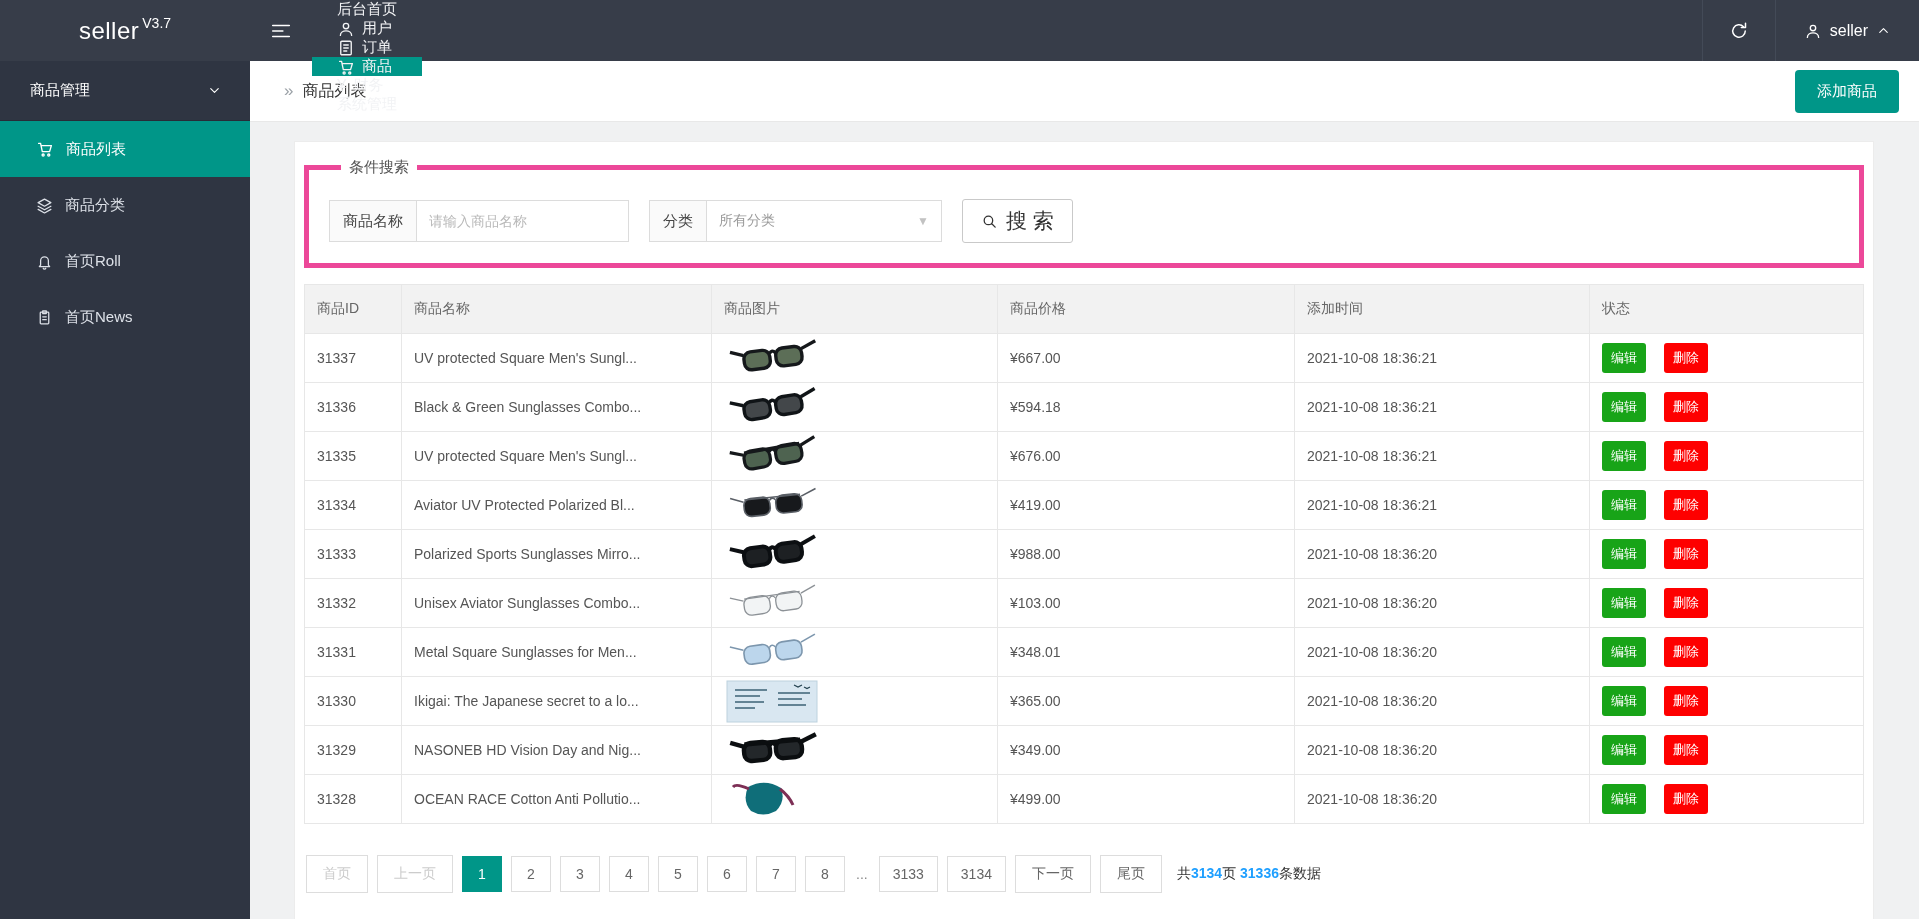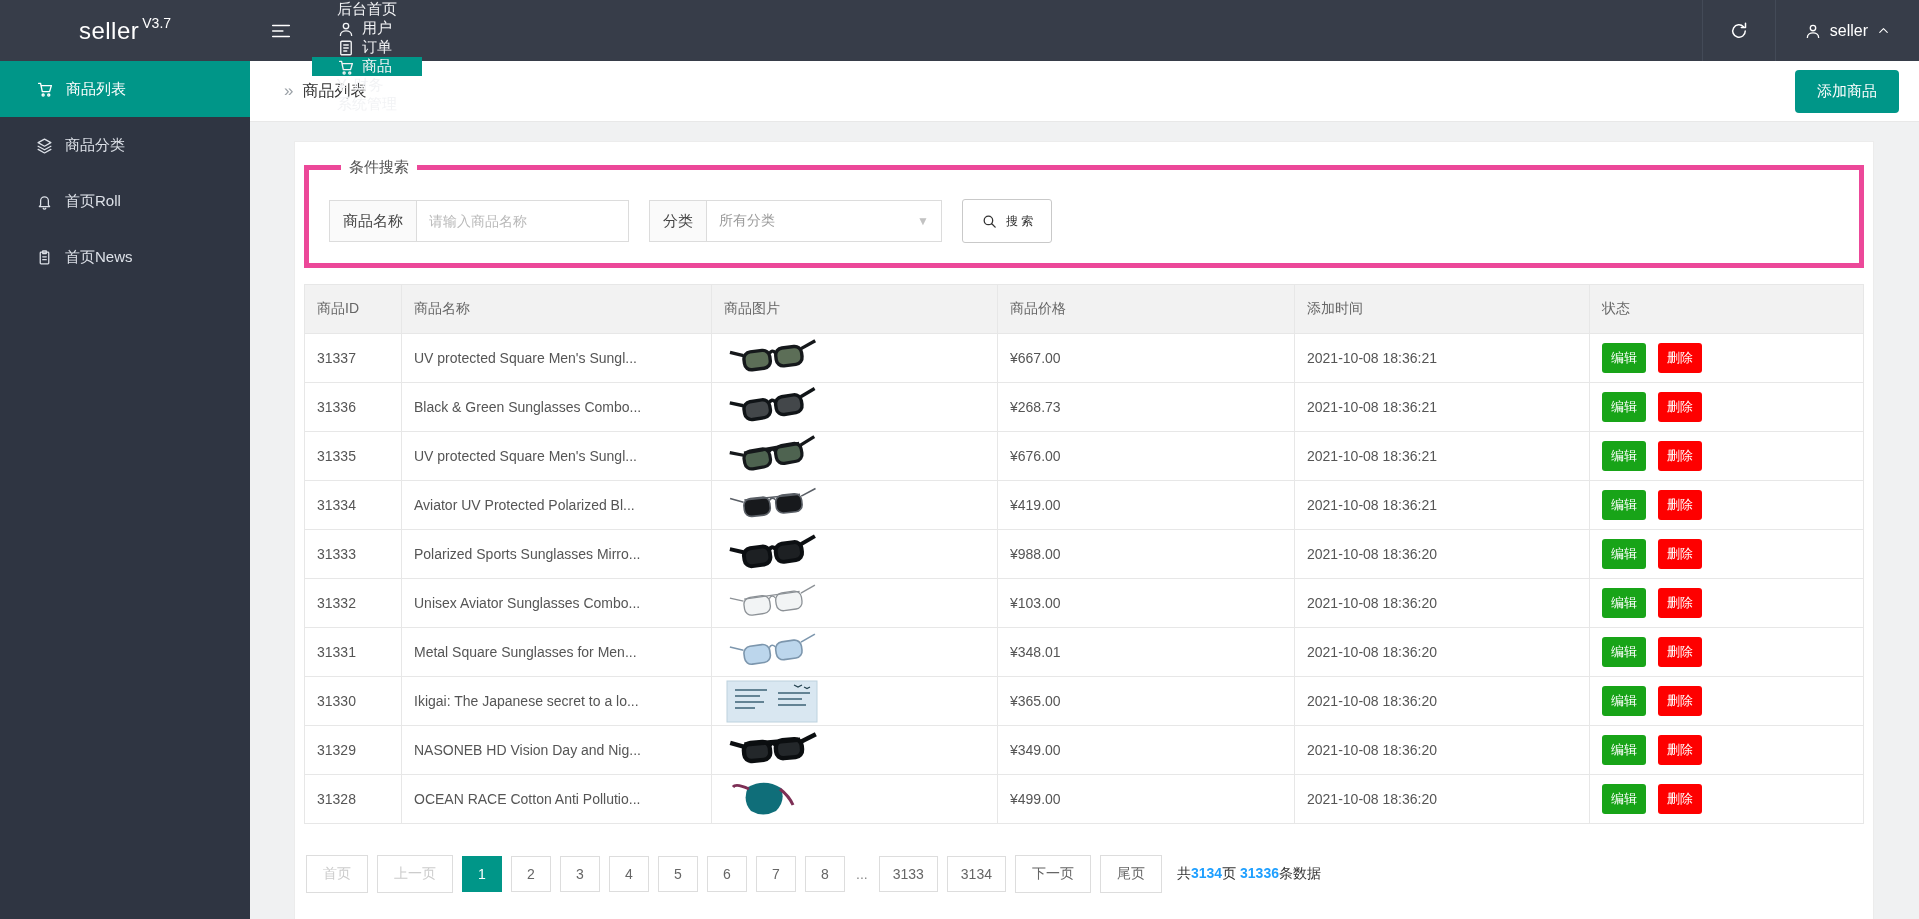--- a/index.html
+++ b/index.html
@@ -53,33 +53,33 @@
   .iaddon { display:flex; align-items:center; padding:0 13px; border:1px solid #dcdcdc;
     background:#fafafa; color:#444; font-size:15px; }
   .itext { width:212px; border:1px solid #dcdcdc; border-left:none; padding:0 12px;
     font-size:14px; color:#333; outline:none; font-family:inherit; }
   .itext::placeholder { color:#b9b9b9; }
   .iselect { width:235px; border:1px solid #dcdcdc; border-left:none; display:flex;
     align-items:center; justify-content:space-between; padding:0 12px; color:#9a9a9a;
     font-size:14px; background:#fff; cursor:pointer; }
   .iselect .tri { color:#c2c2c2; font-size:12px; }
   .btn-search { display:flex; align-items:center; gap:8px; height:44px; padding:0 18px;
-    background:#fff; border:1px solid #c9c9c9; border-radius:3px; font-size:12px; color:#333;
+    background:#fff; border:1px solid #c9c9c9; border-radius:3px; font-size:21px; color:#333;
     cursor:pointer; font-family:inherit; }
 
   
   table.goods { width:100%; border-collapse:collapse; table-layout:fixed; }
   table.goods th, table.goods td { border:1px solid #e7e7e7; text-align:left;
     padding:0 12px; font-weight:normal; font-size:14px; overflow:hidden; white-space:nowrap; }
   table.goods th { background:#f2f2f2; color:#666; height:49px; }
   table.goods td { height:49px; color:#555; }
   td.img-cell { padding:2px 6px; }
   .thumb { display:block; }
   .btn-edit { background:#18a418; color:#fff; border:none; border-radius:3px;
-    padding:6px 9px; font-size:13px; margin-right:12px; cursor:pointer; font-family:inherit; }
+    padding:6px 9px; font-size:13px; margin-right:18px; cursor:pointer; font-family:inherit; }
   .btn-del { background:#fe0000; color:#fff; border:none; border-radius:3px;
     padding:6px 9px; font-size:13px; cursor:pointer; font-family:inherit; }
 
   
   .pager { display:flex; align-items:center; gap:9px; margin:31px 0 0 2px; }
   .pg { min-width:40px; padding:9px 13px; text-align:center; border:1px solid #ddd;
     background:#fff; color:#666; font-size:14px; cursor:pointer; font-family:inherit; }
   .pg.disabled { color:#ccc; cursor:default; }
   .pg.active { background:#009688; border-color:#009688; color:#fff; }
   .pg.word { padding:9px 16px; }
@@ -161,20 +161,28 @@
     <span>seller</span>
     <span id="nav-user-chev">
         <svg class="icon" width="15" height="15" viewBox="0 0 24 24" fill="none" stroke="currentColor" stroke-width="1.8" stroke-linecap="round" stroke-linejoin="round">
           <path d="M6 15l6-6 6 6"></path>
         </svg>
       </span>
   </div>
 </div>
 
 <div class="sidebar">
+  <div class="side-group">
+    <span>商品管理</span>
+    <span id="side-group-chev">
+        <svg class="icon" width="15" height="15" viewBox="0 0 24 24" fill="none" stroke="currentColor" stroke-width="1.8" stroke-linecap="round" stroke-linejoin="round">
+          <path d="M6 9l6 6 6-6"></path>
+        </svg>
+      </span>
+  </div>
   <div id="side-items">
       <div class="side-item active">
         <span>
           <svg class="icon" width="18" height="18" viewBox="0 0 24 24" fill="none" stroke="currentColor" stroke-width="1.8" stroke-linecap="round" stroke-linejoin="round">
             <circle cx="9.5" cy="20" r="1.4"></circle>
             <circle cx="17" cy="20" r="1.4"></circle>
             <path d="M3.5 4.5h2.6l2.3 11h9.7l2.4-8H7"></path>
           </svg>
         </span>
         <span>商品列表</span>
@@ -293,21 +301,21 @@
                 <svg class="thumb" width="100" height="45" viewBox="0 0 100 45">
     <g transform="rotate(-9 50 22)" fill="none" stroke="#101417" stroke-width="3.4">
       <rect x="20" y="13" width="26" height="18" rx="7" fill="#43474a"></rect>
       <rect x="52" y="13" width="26" height="18" rx="7" fill="#43474a"></rect>
       <path d="M46 17q3-4 6 0"></path>
       <path d="M20 16 7 11"></path>
                     <path d="M78 16l15-6"></path>
     </g>
                 </svg>
               </td>
-              <td>¥268.73</td>
+              <td>¥594.18</td>
               <td>2021-10-08 18:36:21</td>
               <td><button class="btn-edit">编辑</button><button class="btn-del">删除</button></td>
             </tr>
             <tr>
               <td>31335</td>
               <td>UV protected Square Men's Sungl...</td>
               <td class="img-cell">
                 <svg class="thumb" width="100" height="45" viewBox="0 0 100 45">
     <g transform="rotate(-10 50 22)" fill="none" stroke="#15181b" stroke-width="3.2">
       <rect x="20" y="13" width="26" height="18" rx="7" fill="#4e6350"></rect>

